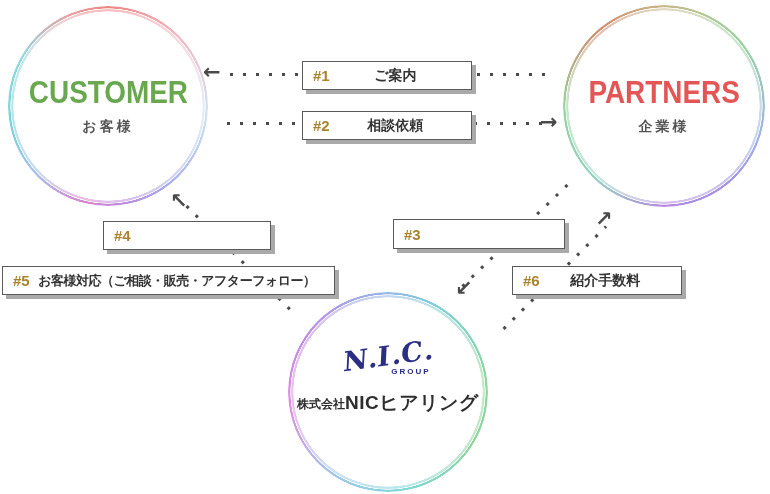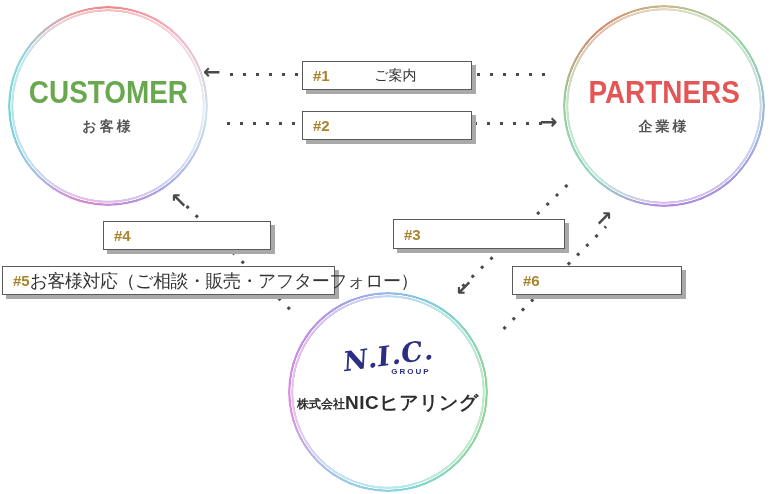--- a/index.html
+++ b/index.html
@@ -71,23 +71,23 @@
     font-family:"DejaVu Sans", sans-serif; line-height:1;
   }
 
   
   .flow-box {
     position:absolute; z-index:3; display:flex; align-items:center; box-sizing:border-box;
     height:29px; padding:0 10px; background:#fff; border:1px solid #5a5a5a;
     box-shadow:4px 4px 0 #a9a9a9;
   }
   .flow-box .num   { color:#a9842e; font-weight:bold; font-size:15px; white-space:nowrap; }
-  .flow-box .label { flex:1; text-align:center; font-weight:normal; font-size:14px; color:#333;
+  .flow-box .label { flex:1; text-align:center; font-weight:bold; font-size:14px; color:#333;
                      white-space:nowrap; }
-  .box-5 .label { font-size:18px; letter-spacing:-.5px; }
+  .box-5 .label { font-size:13px; letter-spacing:-.5px; }
 </style>
 </head>
 <body>
 
 <div class="stage">
 
   <div class="ring circle-customer">
     <div class="ring-inner">
       <div class="circle-title green">CUSTOMER</div>
       <div class="circle-sub">お客様</div>
@@ -123,32 +123,34 @@
   <span class="arrow" style="left:455px; top:278px;">↙</span>
   <span class="arrow" style="left:595px; top:209px;">↗</span>
 
   <div class="flow-box" style="left:302px; top:61px; width:170px;">
     <span class="num">#1</span>
     <span class="label">ご案内</span>
   </div>
 
   <div class="flow-box" style="left:302px; top:111px; width:170px;">
     <span class="num">#2</span>
+    <span class="label">相談依頼</span>
   </div>
 
   <div class="flow-box" style="left:393px; top:219px; width:172px; height:30px;">
     <span class="num">#3</span>
   </div>
 
   <div class="flow-box" style="left:103px; top:221px; width:168px;">
     <span class="num">#4</span>
   </div>
 
   <div class="flow-box box-5" style="left:2px; top:266px; width:333px;">
     <span class="num">#5</span>
     <span class="label">お客様対応（ご相談・販売・アフターフォロー）</span>
   </div>
 
   <div class="flow-box" style="left:512px; top:266px; width:170px;">
     <span class="num">#6</span>
+    <span class="label">紹介手数料</span>
   </div>
 
 </div>
 
 </body></html>

